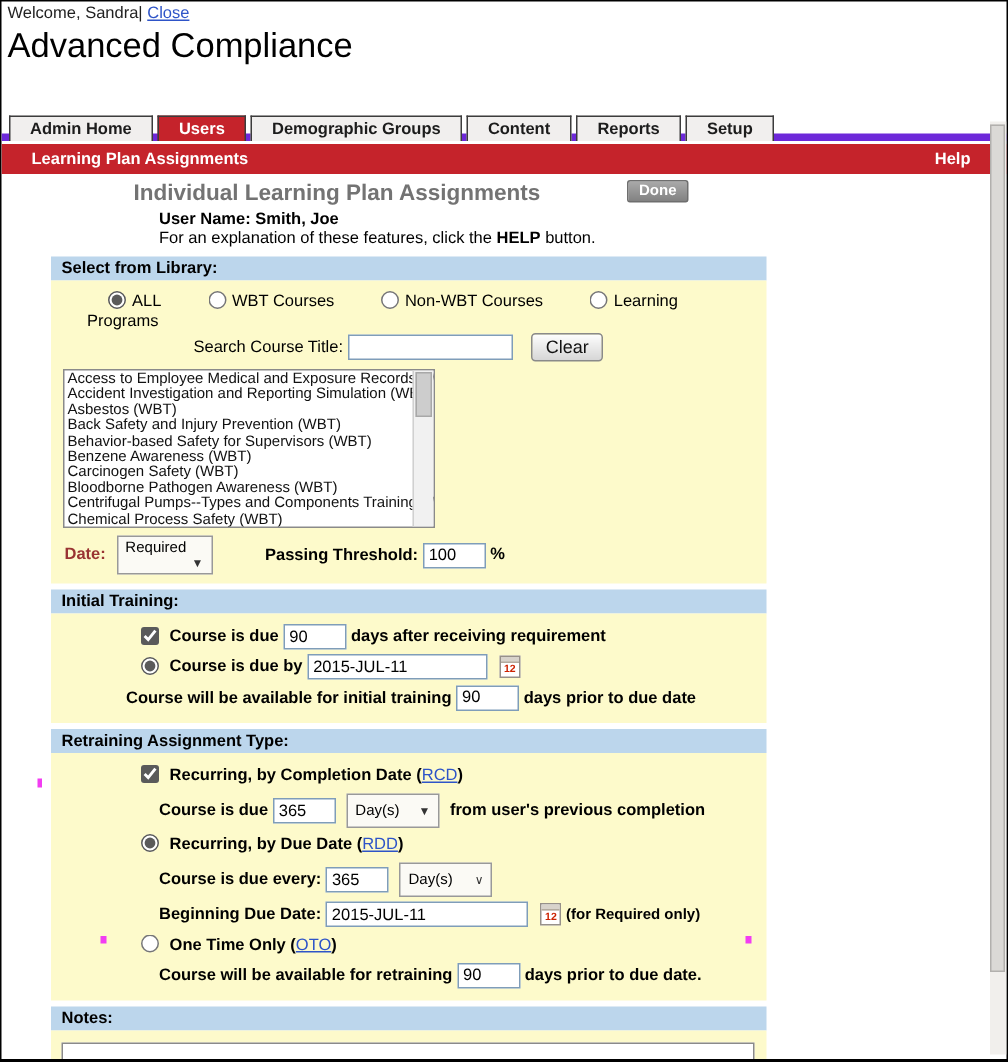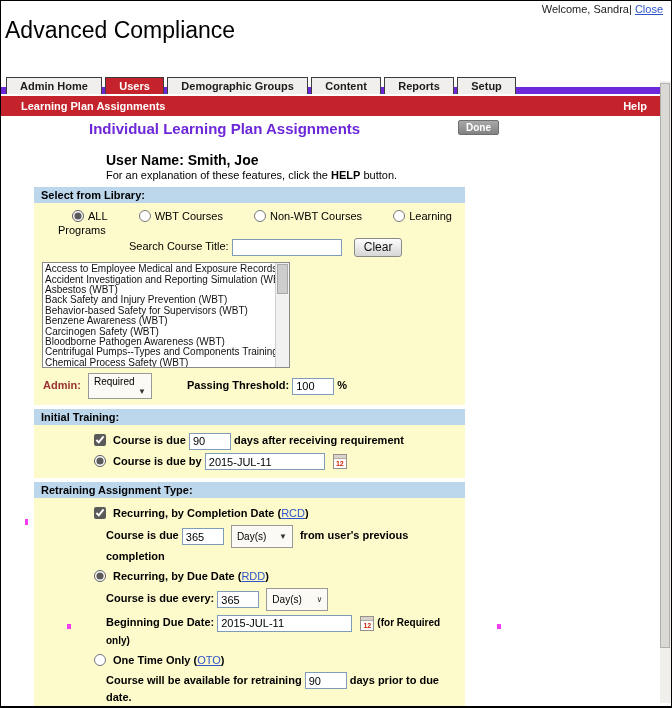--- a/index.html
+++ b/index.html
@@ -1,42 +1,42 @@
 <!DOCTYPE html>
 <html><head>
 <meta charset="utf-8">
 <style>
   * { box-sizing: border-box; margin: 0; padding: 0; }
   html,body { background:#fff; }
   body { font-family: "Liberation Sans", sans-serif; }
   .frame { position:relative; width:672px; height:708px; border:1px solid #000; border-bottom-width:2px; background:#fff; overflow:hidden; }
 
   
-  .topbar { height:15px; font-size:11px; color:#222; text-align:right; padding:2px 8px 0 15px; }
+  .topbar { height:15px; font-size:11px; color:#222; text-align:left; padding:2px 8px 0 4px; }
   .topbar a { color:#2E54C8; text-decoration:underline; }
   .app-title { font-size:23px; font-weight:400; color:#000; margin:1px 0 2px 4px; letter-spacing:0; }
 
   
-  .tabs { border-bottom:7px solid #6d28d9; padding-left:5px; height:18px;margin-top:32px; }
+  .tabs { border-bottom:5px solid #6d28d9; padding-left:5px; height:18px;margin-top:32px; }
   .tab { display:inline-block; vertical-align:bottom; border:1px solid #3c3c3c; border-bottom:none; background:#f1efee; color:#1c1c1c; font-size:11px; font-weight:bold; padding:2px 13px 1px 13px; margin-right:-1px; height:17px; }
   .tab.selected { background:#C5232B; color:#fff; }
 
   .redbar { margin-top:2px; height:20px; background:#C5232B; color:#fff; font-size:11px; font-weight:bold; display:flex; justify-content:space-between; align-items:center; padding:0 24px 0 20px; }
 
   
   .page-head { position:relative; margin-top:4px; }
-  .page-title { font-size:15px; font-weight:bold; color:#6d28d9; margin-left:88px; }
+  .page-title { font-size:15px; font-weight:bold; color:#737373; margin-left:88px; }
   .btn-done { position:absolute; left:417px; top:0; }
-  .gray-btn { display:inline-block; background:linear-gradient(#a9a9a9,#828282); color:#fff; font-weight:bold; font-size:10px; border:1px solid #6e6e6e; border-radius:2px; padding:1px 7px; cursor:pointer; font-family:"Liberation Sans",sans-serif;margin-left:40px; }
-  .head-user { font-size:14px; font-weight:bold; margin:15px 0 1px 105px; }
+  .gray-btn { display:inline-block; background:linear-gradient(#a9a9a9,#828282); color:#fff; font-weight:bold; font-size:10px; border:1px solid #6e6e6e; border-radius:2px; padding:1px 7px; cursor:pointer; font-family:"Liberation Sans",sans-serif; }
+  .head-user { font-size:11px; font-weight:bold; margin:3px 0 1px 105px; }
   .head-hint { font-size:11px; margin:0 0 6px 105px; }
   .head-hint b { font-weight:bold; }
 
   
-  .section { width:431px; margin:0 0 4px 33px; }
+  .section { width:477px; margin:0 0 4px 33px; }
   .sec-h { background:#BCD6EC; font-size:11px; font-weight:bold; color:#000; padding:2px 0 2px 7px; }
   .sec-b { background:#FDFACB; padding:4px 0 5px 0; font-size:11px; }
   label { font-size:11px;padding-left:14px; }
   input[type=checkbox], input[type=radio] { accent-color:#5a5a5a; vertical-align:middle; margin:0 4px 2px 0; width:12px; height:12px; }
   input[type=text] { border:1px solid #7f9db9; font-size:11px; font-family:"Liberation Sans",sans-serif; padding:1px 3px; height:17px; background:#fff; vertical-align:middle; }
   .b { font-weight:bold; }
   .lnk { color:#2E54C8; text-decoration:underline; font-weight:normal; }
 
   
   .radio-row { margin:3px 0 2px 24px; }
@@ -135,21 +135,21 @@
         <div class="item">Benzene Awareness (WBT)</div>
         <div class="item">Carcinogen Safety (WBT)</div>
         <div class="item">Bloodborne Pathogen Awareness (WBT)</div>
         <div class="item">Centrifugal Pumps--Types and Components Training (WBT)</div>
         <div class="item">Chemical Process Safety (WBT)</div>
         <div class="lb-scroll">
             <div class="lb-thumb"></div>
           </div>
       </div>
       <div class="type-row">
-        <span class="type-label">Admin:</span>
+        <span class="type-label">Date:</span>
         <span class="sel" style="width:64px;"><span>Required</span><span class="arrow" style="float:right;">▼</span></span>
         <span class="passing-label">Passing Threshold:</span>
         <input type="text" class="num-input" value="100" style="">
         <span class="b">%</span>
       </div>
     </div>
   </div>
 
   <div class="section">
     <div class="sec-h">Initial Training:</div>
@@ -159,20 +159,25 @@
         <span class="b">Course is due</span>
         <input type="text" class="num-input" value="90" style="">
         <span class="b">days after receiving requirement</span>
       </div>
       <div class="row">
         <input type="radio" name="initialmode" checked="" style="">
         <span class="b">Course is due by</span>
         <input type="text" class="date-input" value="2015-JUL-11" style="">
         <span class="cal"><span class="cal-num">12</span></span>
       </div>
+      <div class="row indent2">
+        <span class="b">Course will be available for initial training</span>
+        <input type="text" class="num-input" value="90" style="">
+        <span class="b">days prior to due date</span>
+      </div>
     </div>
   </div>
 
   <div class="section">
     <div class="sec-h">Retraining Assignment Type:</div>
     <div class="sec-b">
       <div class="row">
         <input type="checkbox" checked="" style="">
         <span class="b">Recurring, by Completion Date (</span><a href="#" class="lnk">RCD</a><span class="b">)</span>
       </div>

